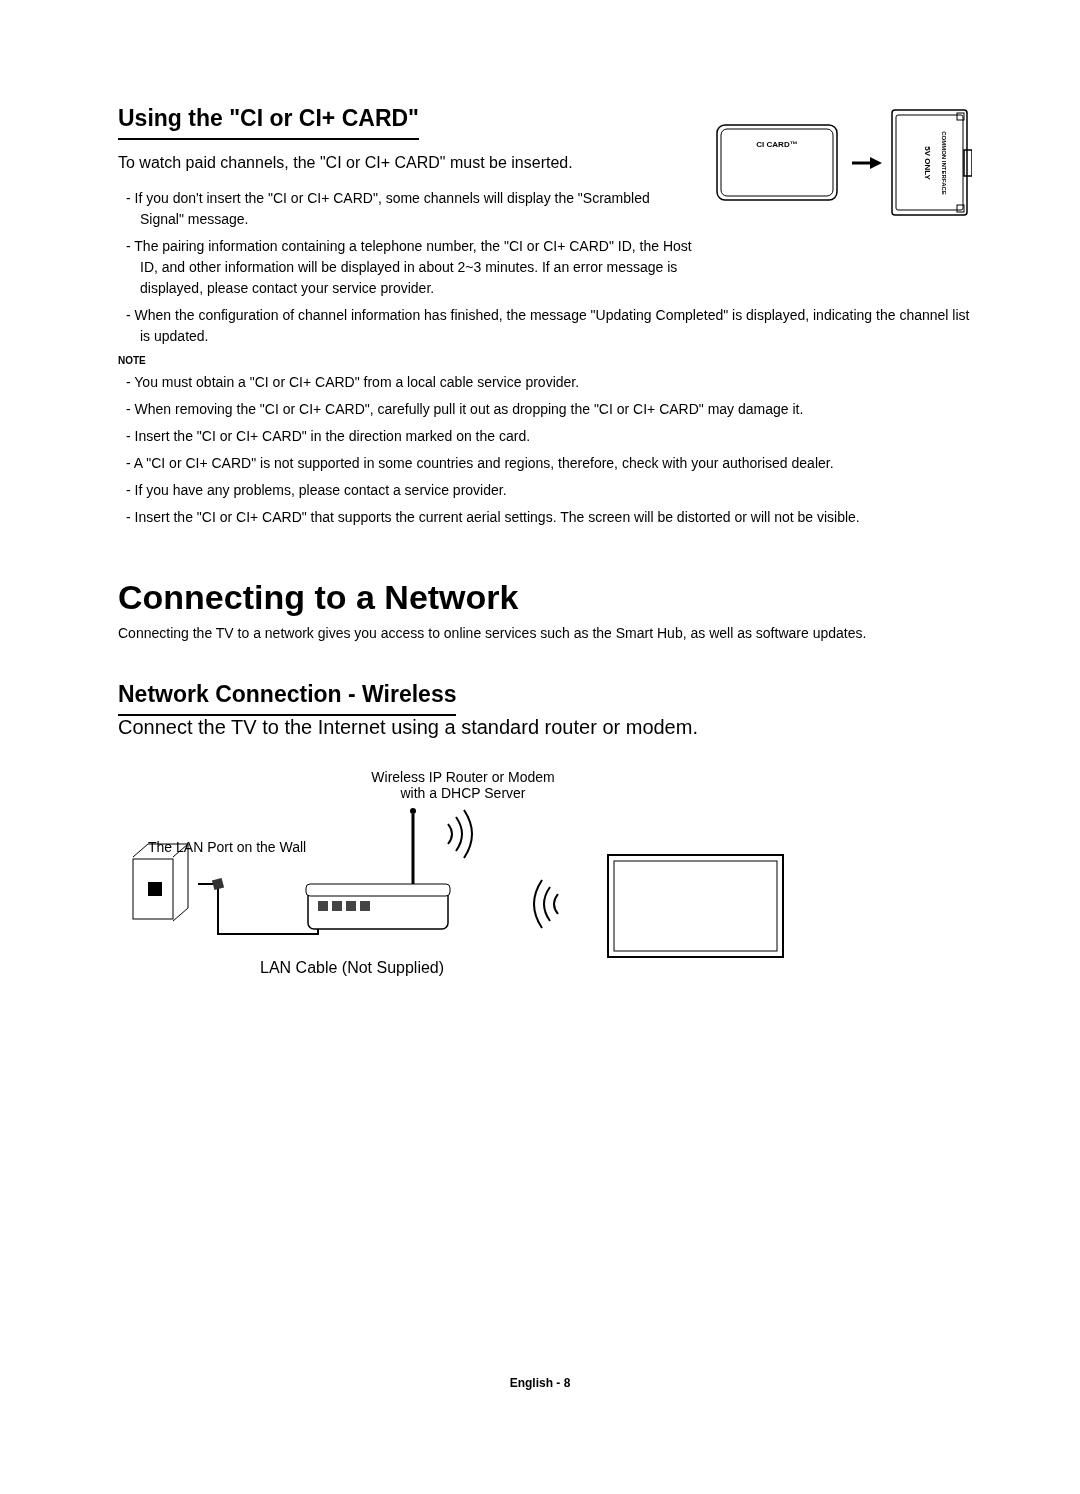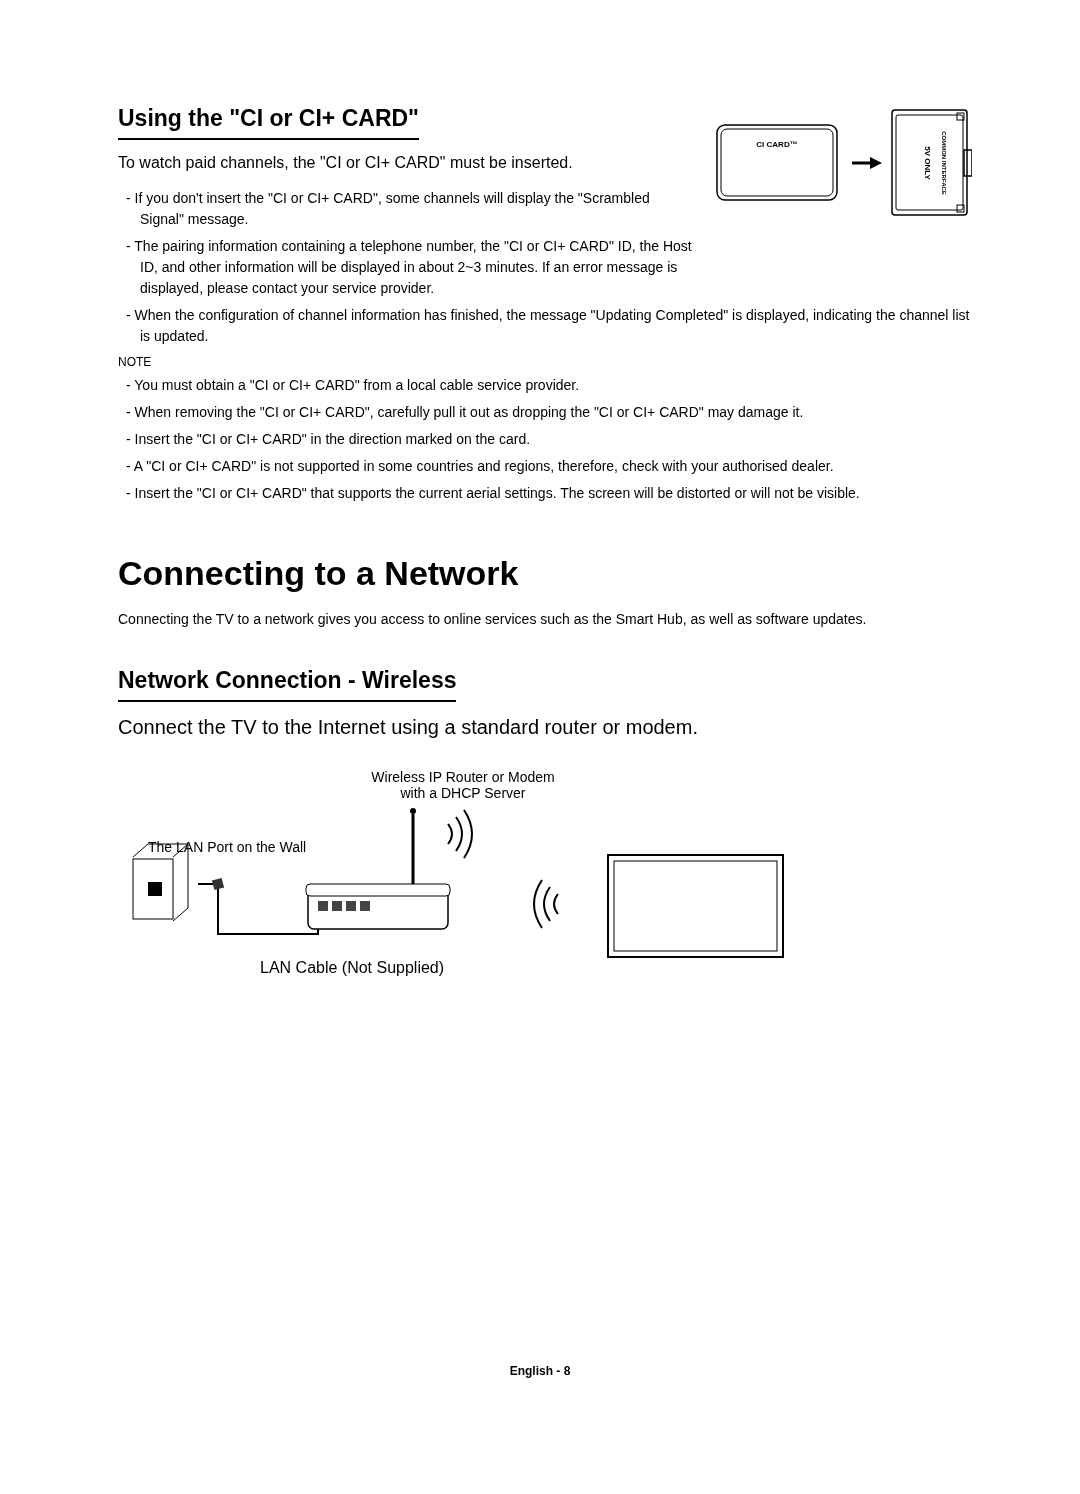--- a/index.html
+++ b/index.html
@@ -46,41 +46,40 @@
       font-size: 14px;
       line-height: 1.5;
       padding-left: 22px;
       text-indent: -14px;
       margin-bottom: 6px;
     }
     .dash-list li::before {
       content: "- ";
     }
     .note-heading {
-      font-size: 12px;
-      font-weight: normal;
+      font-size: 10px;
+      font-weight: bold;
       margin-top: 8px;
       margin-bottom: 6px;
     }
     .main-heading {
       font-size: 34px;
       font-weight: bold;
       margin-top: 50px;
-      margin-bottom: 18px;
+      margin-bottom: 8px;
     }
     .sub-intro {
       font-size: 14px;
       margin-bottom: 40px;
     }
     .sub-title {
       font-size: 23px;
       font-weight: bold;
       border-bottom: 2px solid #000;
       padding-bottom: 6px;
-      margin-bottom: 14px;
       display: inline-block;
     }
     .connect-text {
       font-size: 20px;
       margin-bottom: 30px;
     }
     .diagram-area {
       position: relative;
       height: 250px;
     }
@@ -99,21 +98,21 @@
       top: 70px;
     }
     .lan-cable-label {
       font-size: 16px;
       position: absolute;
       left: 142px;
       top: 190px;
     }
     .page-footer {
       position: absolute;
-      bottom: 116px;
+      bottom: 104px;
       left: 0;
       width: 100%;
       text-align: center;
       font-size: 12px;
       font-weight: bold;
     }
     
     .ci-svg {
       width: 260px;
       height: 115px;
@@ -174,20 +173,21 @@
 </div>
 <ul class="below-diagram-list">
   <li>When the configuration of channel information has finished, the message "Updating Completed" is displayed, indicating the channel list is updated.</li>
 </ul>
 <div class="note-heading">NOTE</div>
 <ul class="dash-list">
   <li>You must obtain a "CI or CI+ CARD" from a local cable service provider.</li>
   <li>When removing the "CI or CI+ CARD", carefully pull it out as dropping the "CI or CI+ CARD" may damage it.</li>
   <li>Insert the "CI or CI+ CARD" in the direction marked on the card.</li>
   <li>A "CI or CI+ CARD" is not supported in some countries and regions, therefore, check with your authorised dealer.</li>
+  <li>If you have any problems, please contact a service provider.</li>
   <li>Insert the "CI or CI+ CARD" that supports the current aerial settings. The screen will be distorted or will not be visible.</li>
 </ul>
 
 
 <div class="main-heading">Connecting to a Network</div>
 <div class="sub-intro">Connecting the TV to a network gives you access to online services such as the Smart Hub, as well as software updates.</div>
 
 
 <div class="sub-title">Network Connection - Wireless</div>
 <div class="connect-text">Connect the TV to the Internet using a standard router or modem.</div>

